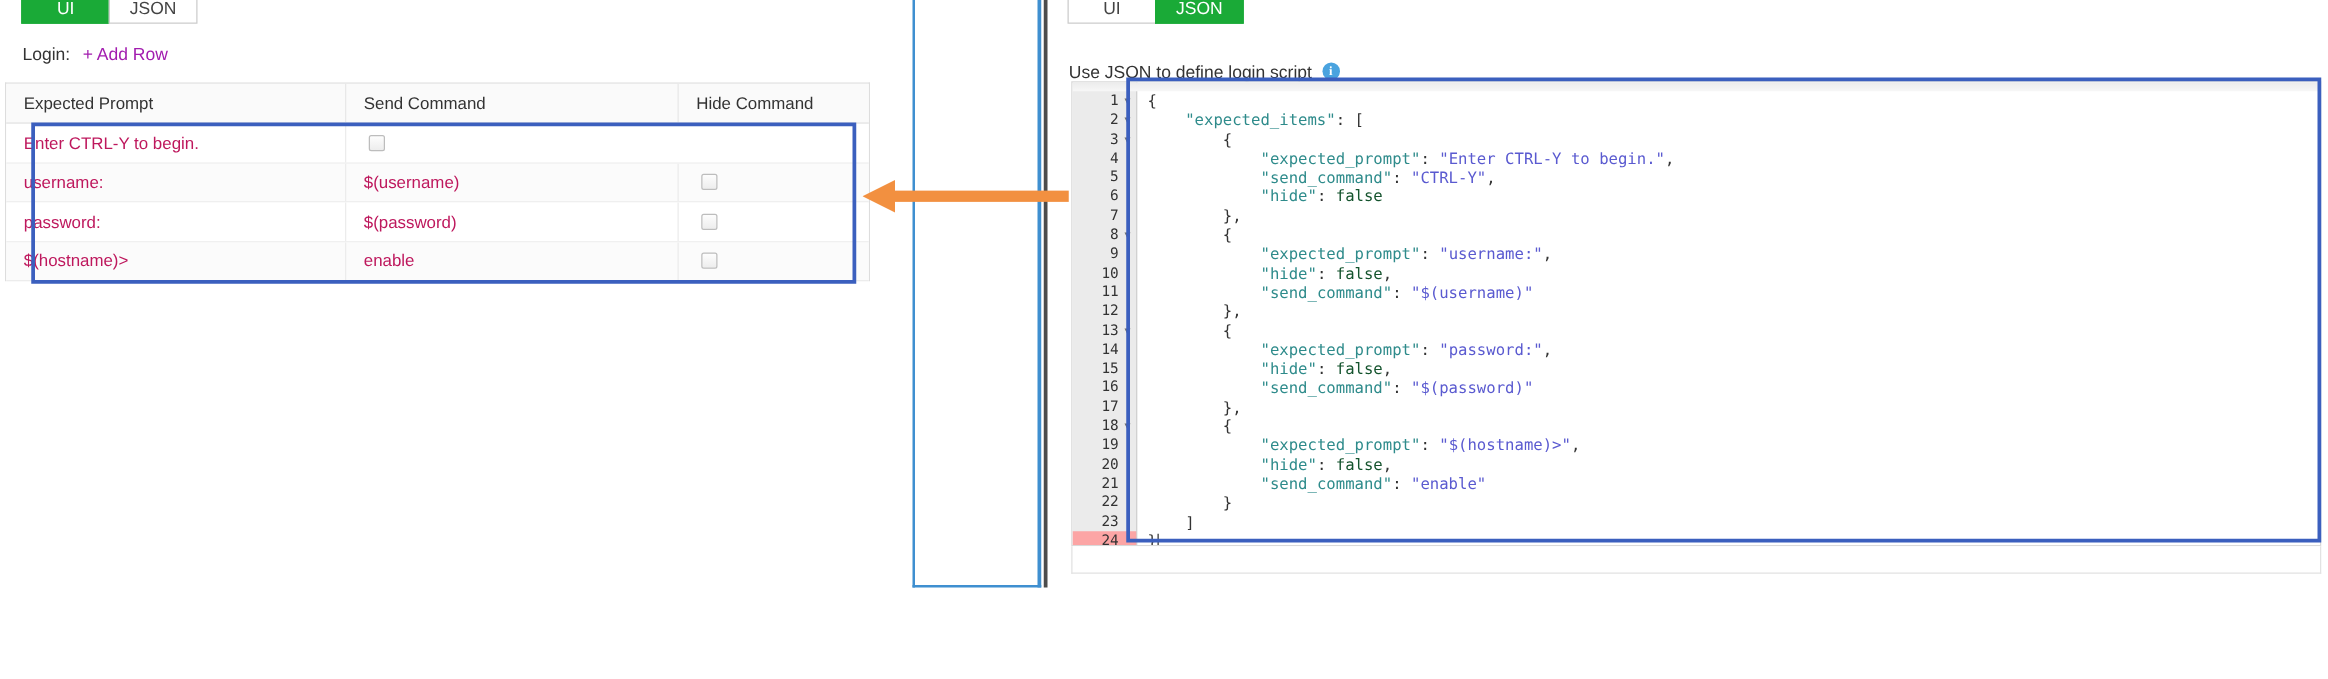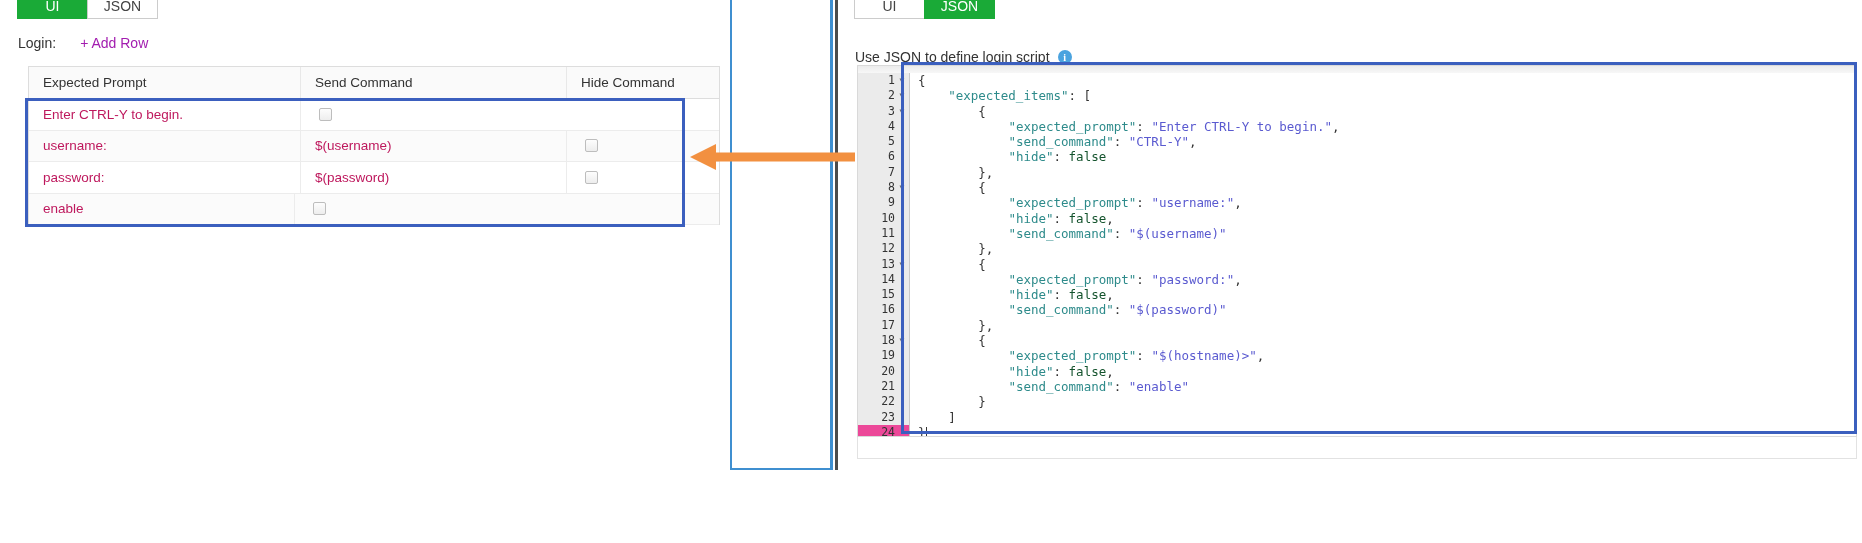--- a/index.html
+++ b/index.html
@@ -21,27 +21,27 @@
     height: 26px; min-width: 71px; padding: 0 12px;
     display: flex; align-items: center; justify-content: center;
     font-size: 14px; color: #444; background: #fff;
     border: 1px solid #ccc; margin-left: -1px; cursor: pointer;
     line-height: 1;
   }
   .tab.active { background: #1aaa37; border-color: #1aaa37; color: #fff; }
 
   .login-row {
     position: absolute; left: 18px; top: 35px;
-    display: flex; align-items: baseline; gap: 24px;
+    display: flex; align-items: baseline; gap: 10px;
     font-size: 14px; color: #333;
   }
   .add-row-link { color: #a21caf; font-size: 14px; cursor: pointer; }
 
   
-  .grid { position: absolute; left: 28px; top: 66px; width: 692px; border: 1px solid #ddd; border-bottom: none; background: #fff;}
+  .grid { position: absolute; left: 4px; top: 66px; width: 692px; border: 1px solid #ddd; border-bottom: none; background: #fff;}
   .grid-head { display: flex; height: 32px; background: #fafafa; border-bottom: 1px solid #ddd; }
   .grid-head .cell {
     font-size: 13.5px; color: #333; display: flex; align-items: center;
     padding: 0 14px; border-right: 1px solid #e8e8e8; height: 100%;
   }
   .grid-head .cell:last-child { border-right: none; }
   .col-a { width: 272px; flex: none; }
   .col-b { width: 266px; flex: none; }
   .col-c { width: 152px; flex: none; }
 
@@ -102,21 +102,21 @@
   }
   .gutter .ln {
     height: 15.3px; line-height: 15.3px; text-align: right; padding-right: 14px;
     font-family: "DejaVu Sans Mono", monospace; font-size: 11.5px; color: #333;
     position: relative;
   }
   .gutter .ln .fold {
     position: absolute; right: 2px; top: 0; width: 10px; height: 15.3px;
     line-height: 15.3px; color: #6e6e6e; font-size: 8px; text-align: center;
   }
-  .gutter .ln.last { background: #ec4899; }
+  .gutter .ln.last { background: #fca5a5; }
   .code {
     flex: 1; padding-top: 7px; padding-left: 8px; background: #fff;
     font-family: "DejaVu Sans Mono", monospace; font-size: 12.5px;
     white-space: pre;
   }
   .code .ln { height: 15.3px; line-height: 15.3px; }
   .k { color: #2e8b8b; }           
   .s { color: #5a5ad0; }           
   .b { color: #14532d; }           
   .p { color: #333; }              
@@ -175,20 +175,21 @@
 
         <div class="grid-row">
           <div class="cell col-a">password:</div>
           <div class="cell col-b">$(password)</div>
           <div class="cell col-c">
             <span class="chk"></span>
           </div>
         </div>
 
         <div class="grid-row">
+          <div class="cell col-a">$(hostname)&gt;</div>
           <div class="cell col-b">enable</div>
           <div class="cell col-c">
             <span class="chk"></span>
           </div>
         </div>
 
       </div>
     </div>
 
     <div class="body-highlight"></div>

